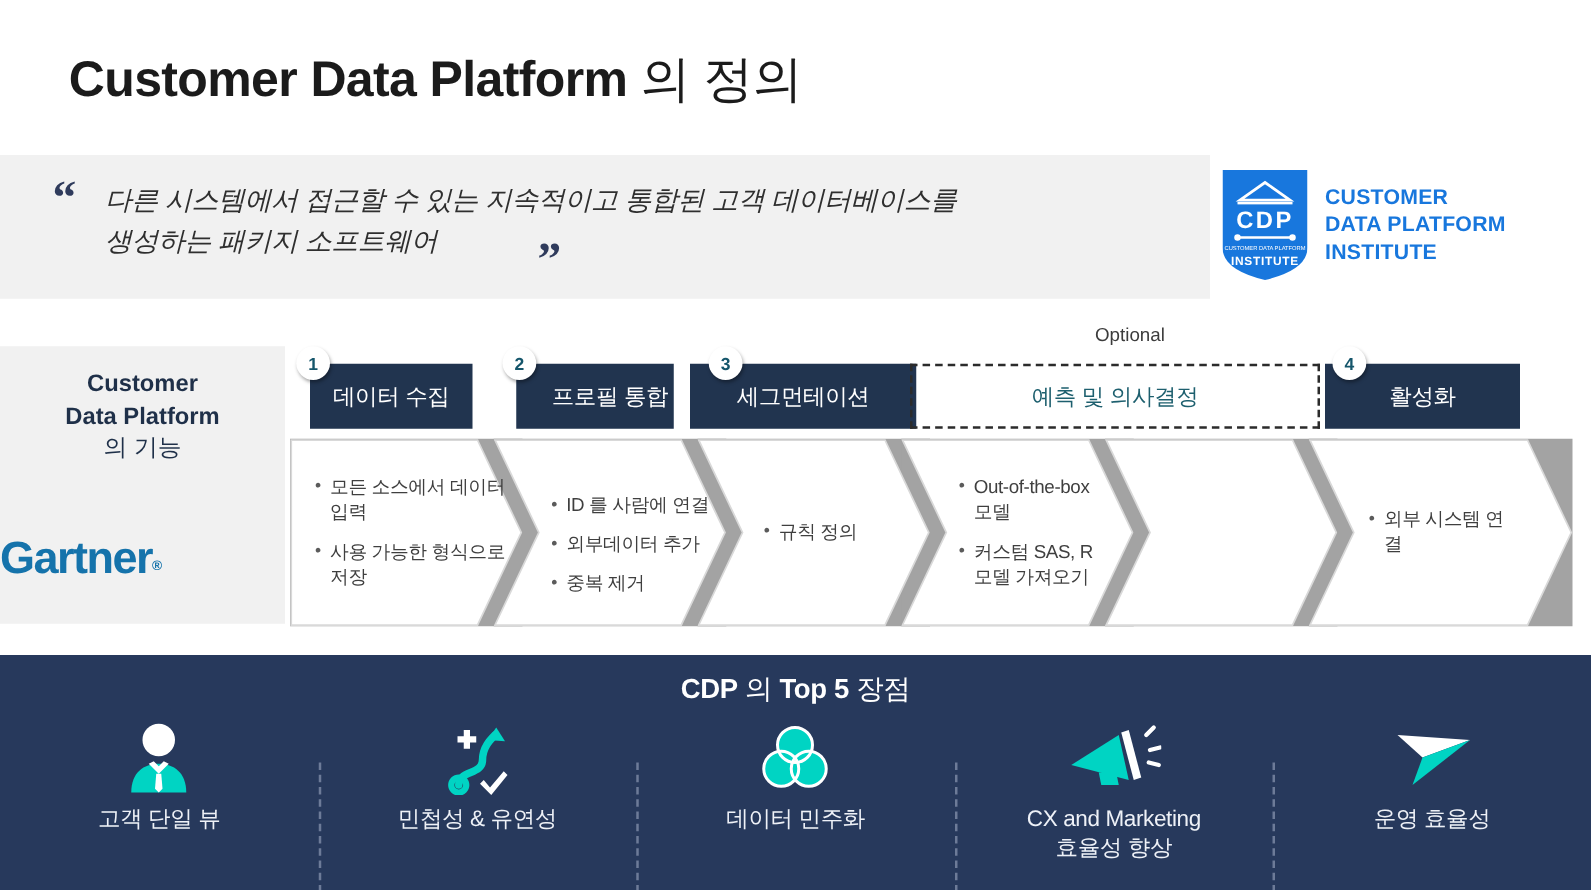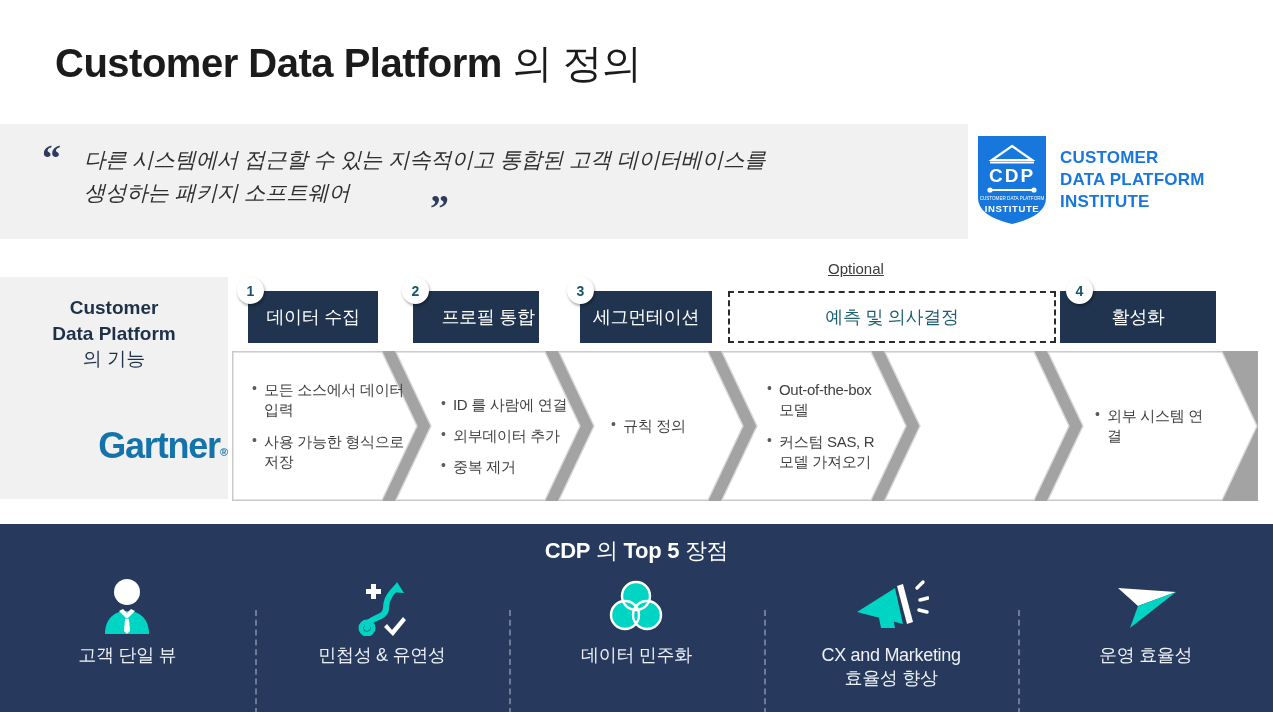--- a/index.html
+++ b/index.html
@@ -49,21 +49,21 @@
     background: #f1f1f1;
   }
   .left-title {
     position: absolute; left: 0; top: 18px; width: 100%;
     text-align: center; font-size: 19px; font-weight: bold;
     color: #1f3049; line-height: 1.35;
   }
   .left-title .kr { font-weight: 400; }
   .gartner {
     position: absolute; left: 0; top: 148px; width: 100%;
-    text-align: right; font-size: 36px; font-weight: bold;
+    text-align: left; font-size: 36px; font-weight: bold;
     color: #1573ab; letter-spacing: -1.2px;
   }
   .gartner sup { font-size: 11px; vertical-align: 2px; letter-spacing: 0; }
 
   
   .step-head {
     position: absolute; height: 52px; background: #21344f;
     display: flex; align-items: center; justify-content: center;
     color: #ffffff; font-size: 18px; letter-spacing: -0.3px;
   }
@@ -171,23 +171,23 @@
     <div class="gartner"><span>Gartner</span><sup>®</sup></div>
   </div>
 
   <div class="step-num" style="left:237px; top:277px;">1</div>
   <div class="step-head" style="left:248px; top:291px; width:130px;">데이터 수집</div>
 
   <div class="step-num" style="left:402px; top:277px;">2</div>
   <div class="step-head" style="left:413px; top:291px; width:126px;padding-left:24px;">프로필 통합</div>
 
   <div class="step-num" style="left:567px; top:277px;">3</div>
-  <div class="step-head" style="left:580px; top:291px; width:132px;">세그먼테이션</div>
-
-  <div class="optional-label" style="left:828px; top:260px;text-decoration:underline;">Optional</div>
+  <div class="step-head" style="left:552px; top:291px; width:181px;">세그먼테이션</div>
+
+  <div class="optional-label" style="left:876px; top:260px;">Optional</div>
   <div class="step-head dashed" style="left:728px; top:291px; width:328px;">예측 및 의사결정</div>
 
   <div class="step-num" style="left:1066px; top:277px;">4</div>
   <div class="step-head" style="left:1060px; top:291px; width:156px;">활성화</div>
 
   <div class="chev-row">
 
     <div class="chev" style="left:0px; width:186px;">
       <svg class="chev-bg" viewBox="0 0 186 150" preserveAspectRatio="none">
         <path d="M1 1 H150 L185 75 L150 149 H1 Z" fill="#fff" stroke="#d9d9d9" stroke-width="1.4"></path>

